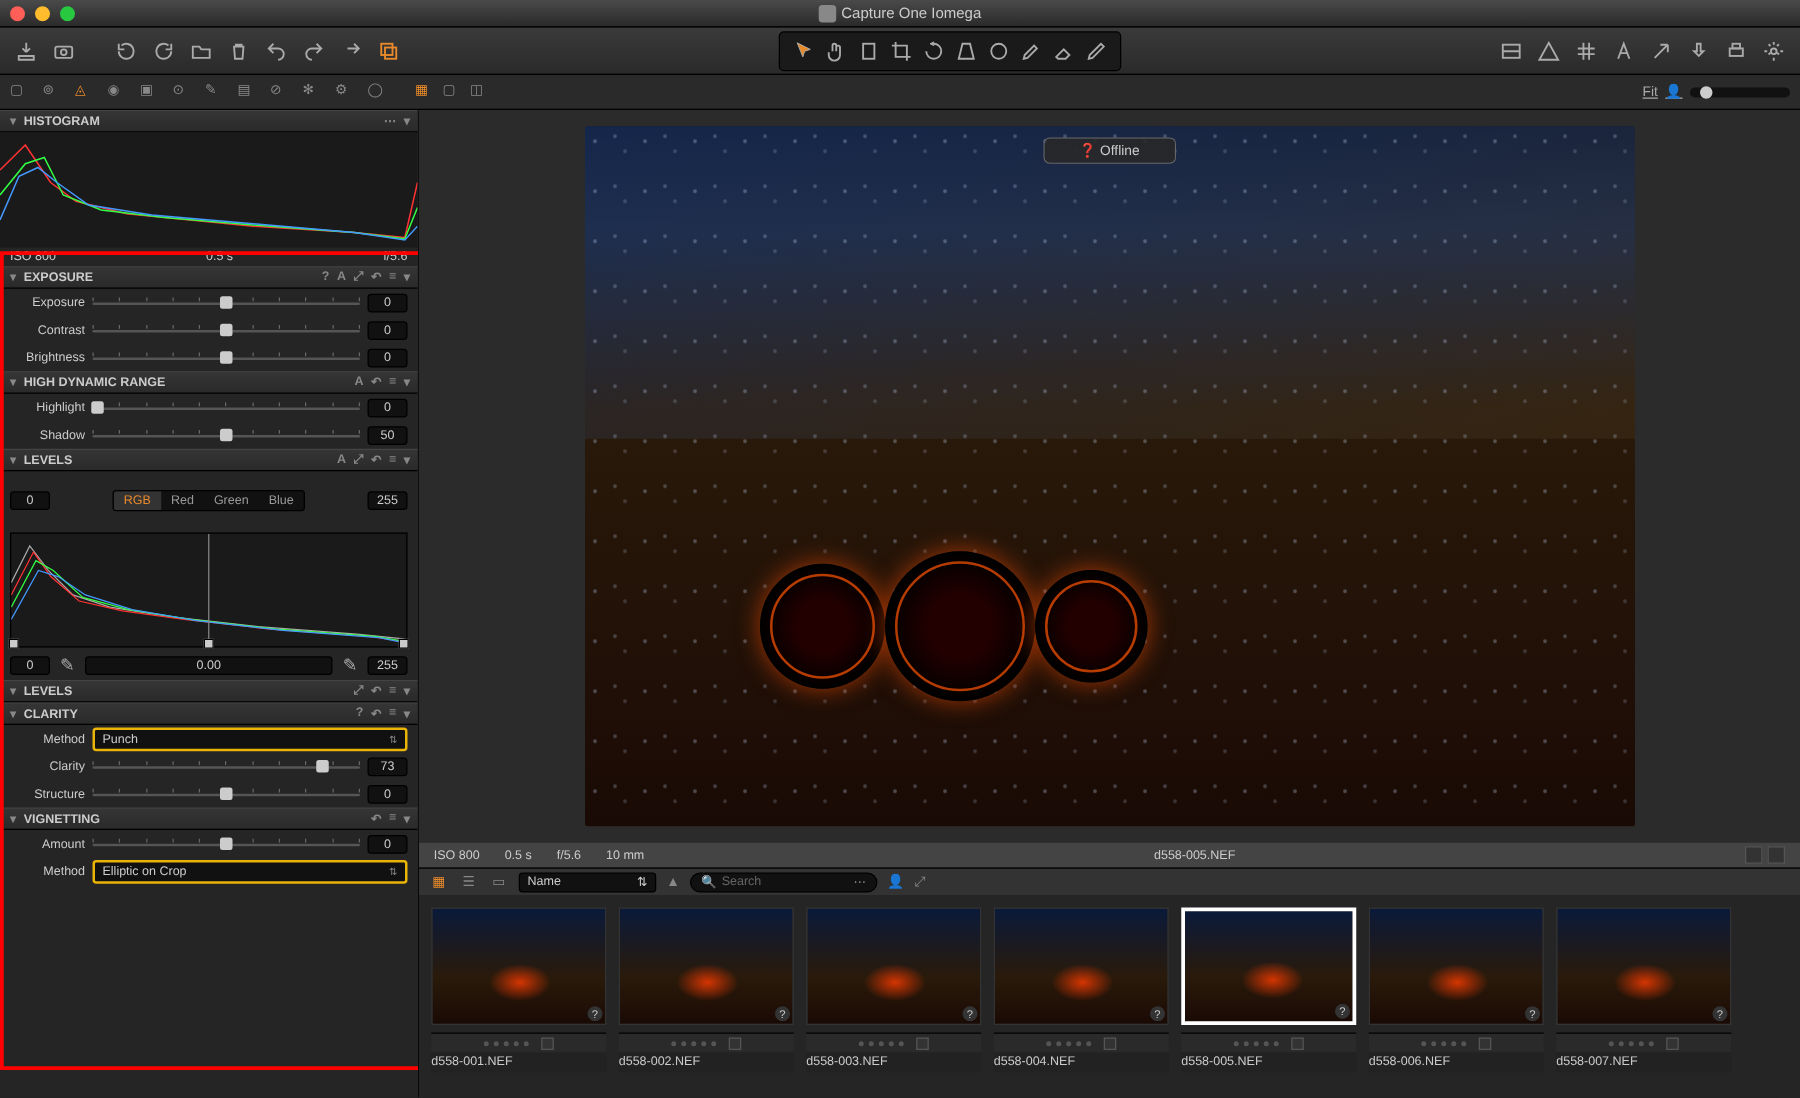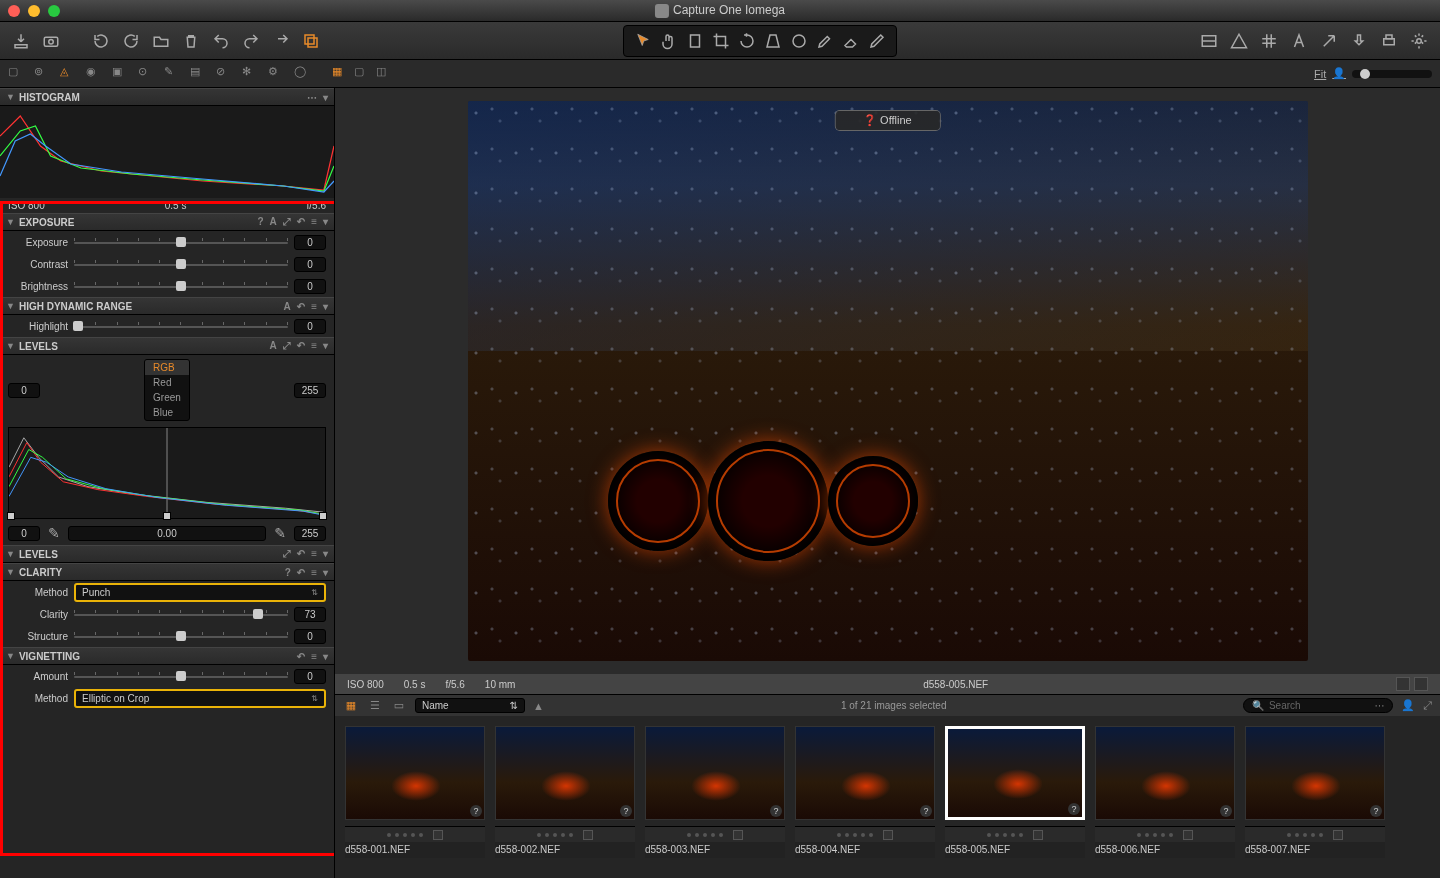--- a/index.html
+++ b/index.html
@@ -44,21 +44,21 @@
 .slider-track { flex:1; height:16px; position:relative; }
 .slider-line { position:absolute; top:8px; left:0; right:0; height:2px; background:#555; border-radius:1px; }
 .slider-ticks { position:absolute; top:4px; left:0; right:0; display:flex; justify-content:space-between; }
 .slider-ticks span { width:1px; height:3px; background:#666; }
 .slider-thumb { position:absolute; top:3px; width:10px; height:10px; background:#ccc; border-radius:2px; transform:translateX(-50%); }
 .slider-value { width:32px; text-align:center; background:#111; border:1px solid #000; border-radius:3px; color:#ccc; font-size:10px; padding:1px 0; }
 
 .levels-body { padding: 4px 8px; }
 .levels-top { display:flex; align-items:center; gap:6px; }
 .level-num { width:32px; text-align:center; background:#111; border:1px solid #000; border-radius:3px; color:#ccc; font-size:10px; padding:1px 0; }
-.channel-tabs { display:flex; gap:0; margin:0 auto; background:#111; border-radius:3px; border:1px solid #000; overflow:hidden;flex-direction:column; }
+.channel-tabs { display:flex; gap:0; margin:11px auto; background:#111; border-radius:3px; border:1px solid #000; overflow:hidden; }
 .channel-tab { padding:2px 8px; font-size:10px; color:#999; cursor:pointer; }
 .channel-tab.active { background:#333; color:#e88a2a; }
 .levels-hist { height:92px; background:#1a1a1a; margin:6px 0; position:relative; border:1px solid #000; }
 .level-handle { position:absolute; bottom:-2px; width:8px; height:8px; background:#ccc; border:1px solid #000; }
 .levels-bottom { display:flex; align-items:center; gap:8px; }
 .picker { color:#aaa; font-size:14px; flex:0 0 auto; }
 .levels-bottom .mid { flex:1; text-align:center; }
 
 .dropdown-row { display:flex; align-items:center; height:22px; padding:0 8px; gap:6px; }
 .dropdown { flex:1; background:#111; border:2px solid #eab308; border-radius:3px; padding:2px 6px; color:#ccc; font-size:10px; display:flex; justify-content:space-between; align-items:center; }
@@ -430,20 +430,41 @@
               <span></span>
               <span></span>
               <span></span>
               <span></span>
               <span></span>
             </div>
         <div class="slider-thumb" style="left:2%"></div>
       </div>
       <div class="slider-value">0</div>
         </div>
+        <div class="slider-row">
+      <div class="slider-label">Shadow</div>
+      <div class="slider-track">
+        <div class="slider-line"></div>
+        <div class="slider-ticks">
+              <span></span>
+              <span></span>
+              <span></span>
+              <span></span>
+              <span></span>
+              <span></span>
+              <span></span>
+              <span></span>
+              <span></span>
+              <span></span>
+              <span></span>
+            </div>
+        <div class="slider-thumb" style="left:50%"></div>
+      </div>
+      <div class="slider-value">50</div>
+        </div>
       </div>
 
     <div class="panel-header">
       <span class="disclosure">▼</span>
       <span>LEVELS</span>
       <span class="header-actions">
           <span>A</span>
           <span>⤢</span>
           <span>↶</span>
           <span>≡</span>
@@ -624,21 +645,20 @@
 
     <div class="browser-bar">
       <span class="viewmode active">▦</span>
       <span class="viewmode">☰</span>
       <span class="viewmode">▭</span>
       <div class="sort-drop">
           <span>Name</span>
           <span>⇅</span>
         </div>
       <span style="color:#888">▲</span>
-      <span class="sel-count">1 of 21 images selected</span>
       <div class="search-box">🔍 <span style="color:#666">Search</span><span style="margin-left:auto">⋯</span></div>
       <span style="color:#888">👤</span>
       <span style="color:#888">⤢</span>
     </div>
 
     <div class="filmstrip" id="filmstrip">
         <div class="thumb">
     <div class="thumb-img">
       <div class="mini-gauge"></div>
       <div class="info">?</div>

